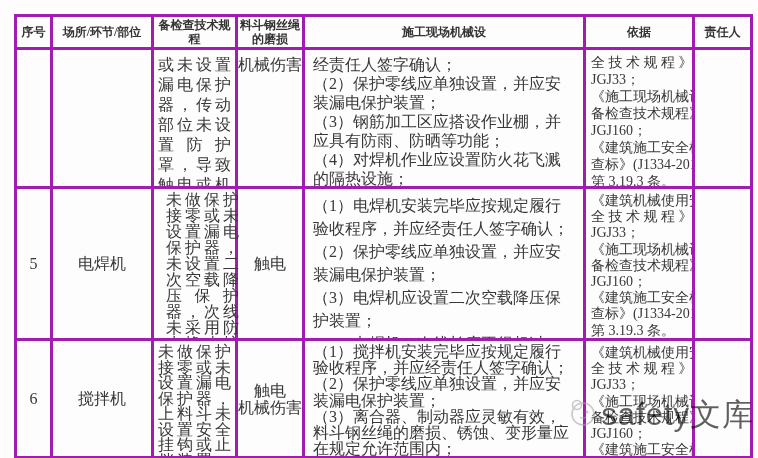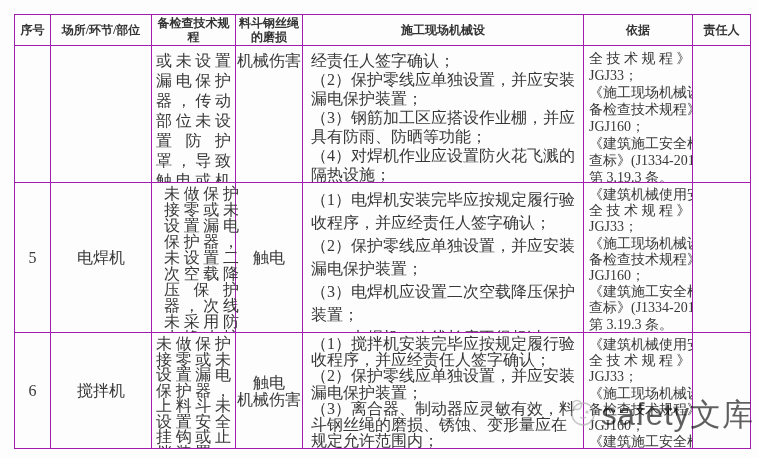--- a/index.html
+++ b/index.html
@@ -8,21 +8,21 @@
   .page {
     position:relative; width:758px; height:458px;
     background:#fdfdfd; overflow:hidden;
   }
   table.doc {
     position:absolute; left:14px; top:14px;
     width:736px; table-layout:fixed; border-collapse:collapse;
     background:#fdfdfd;
   }
   table.doc th, table.doc td {
-    border:1px solid #a21caf; padding:0; vertical-align:top;
+    border:3px solid #a21caf; padding:0; vertical-align:top;
     color:#383838;
   }
   .cellbox {
     overflow:hidden; width:100%;
     font-size:16px; line-height:17px;
     white-space:pre-line;
   }
   .center {
     display:flex; align-items:center; justify-content:center;
     text-align:center; white-space:pre-line;

